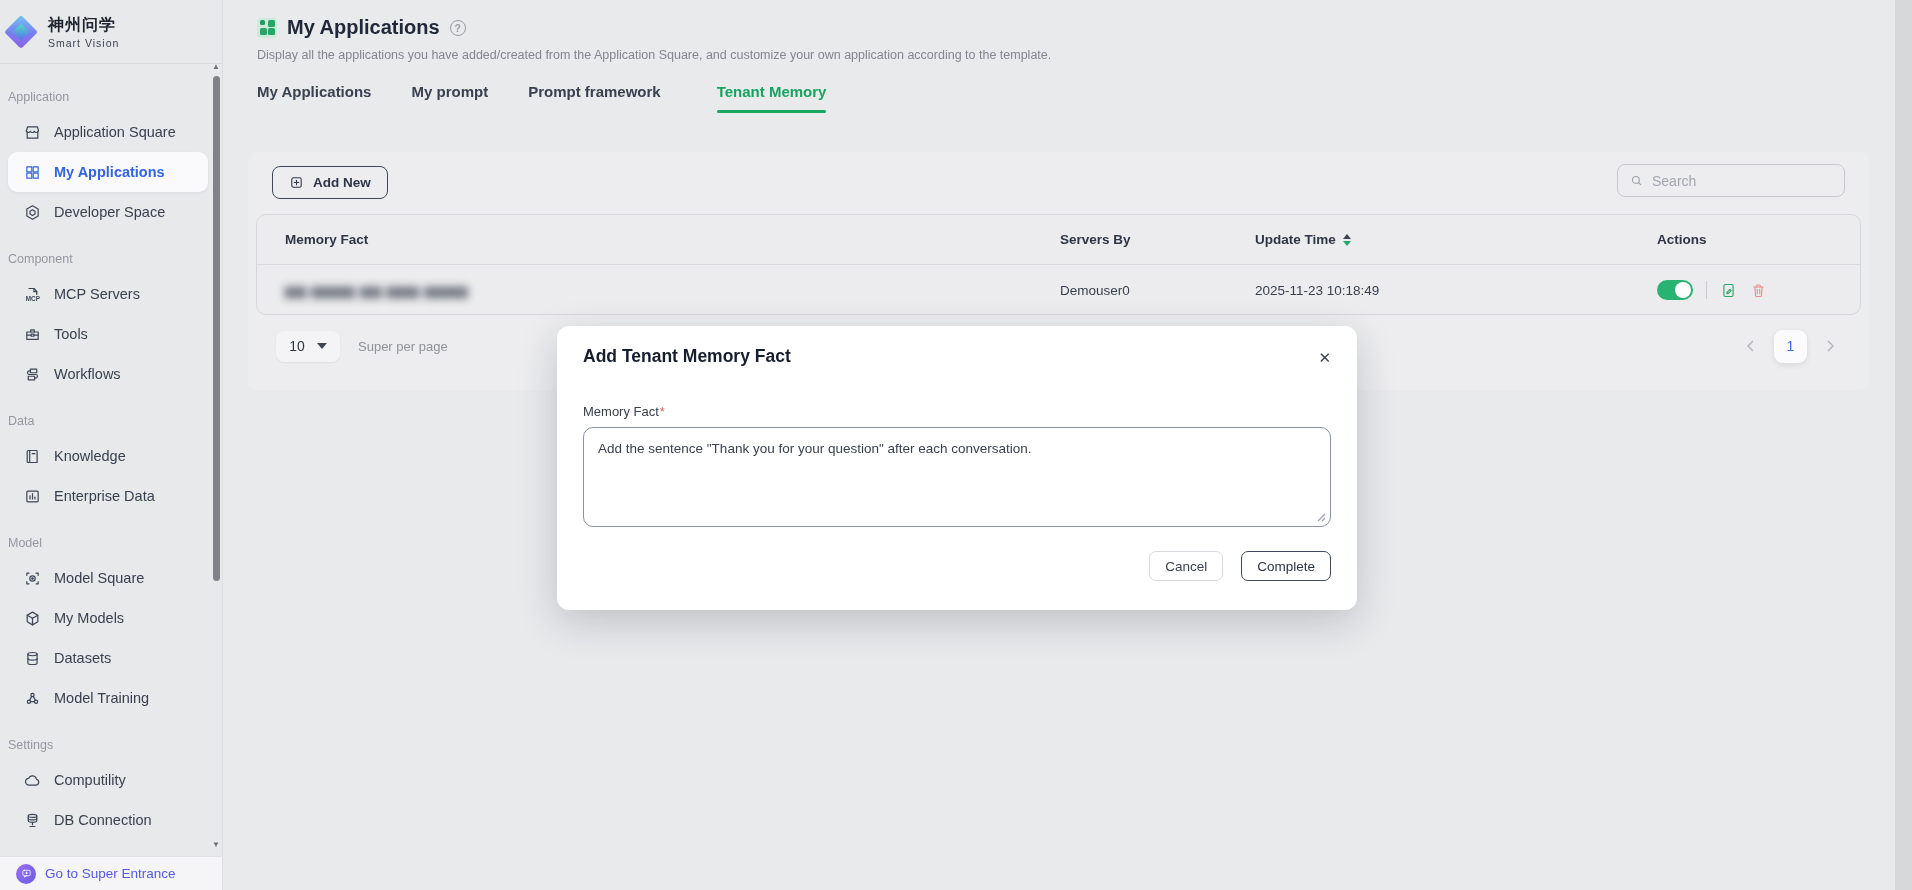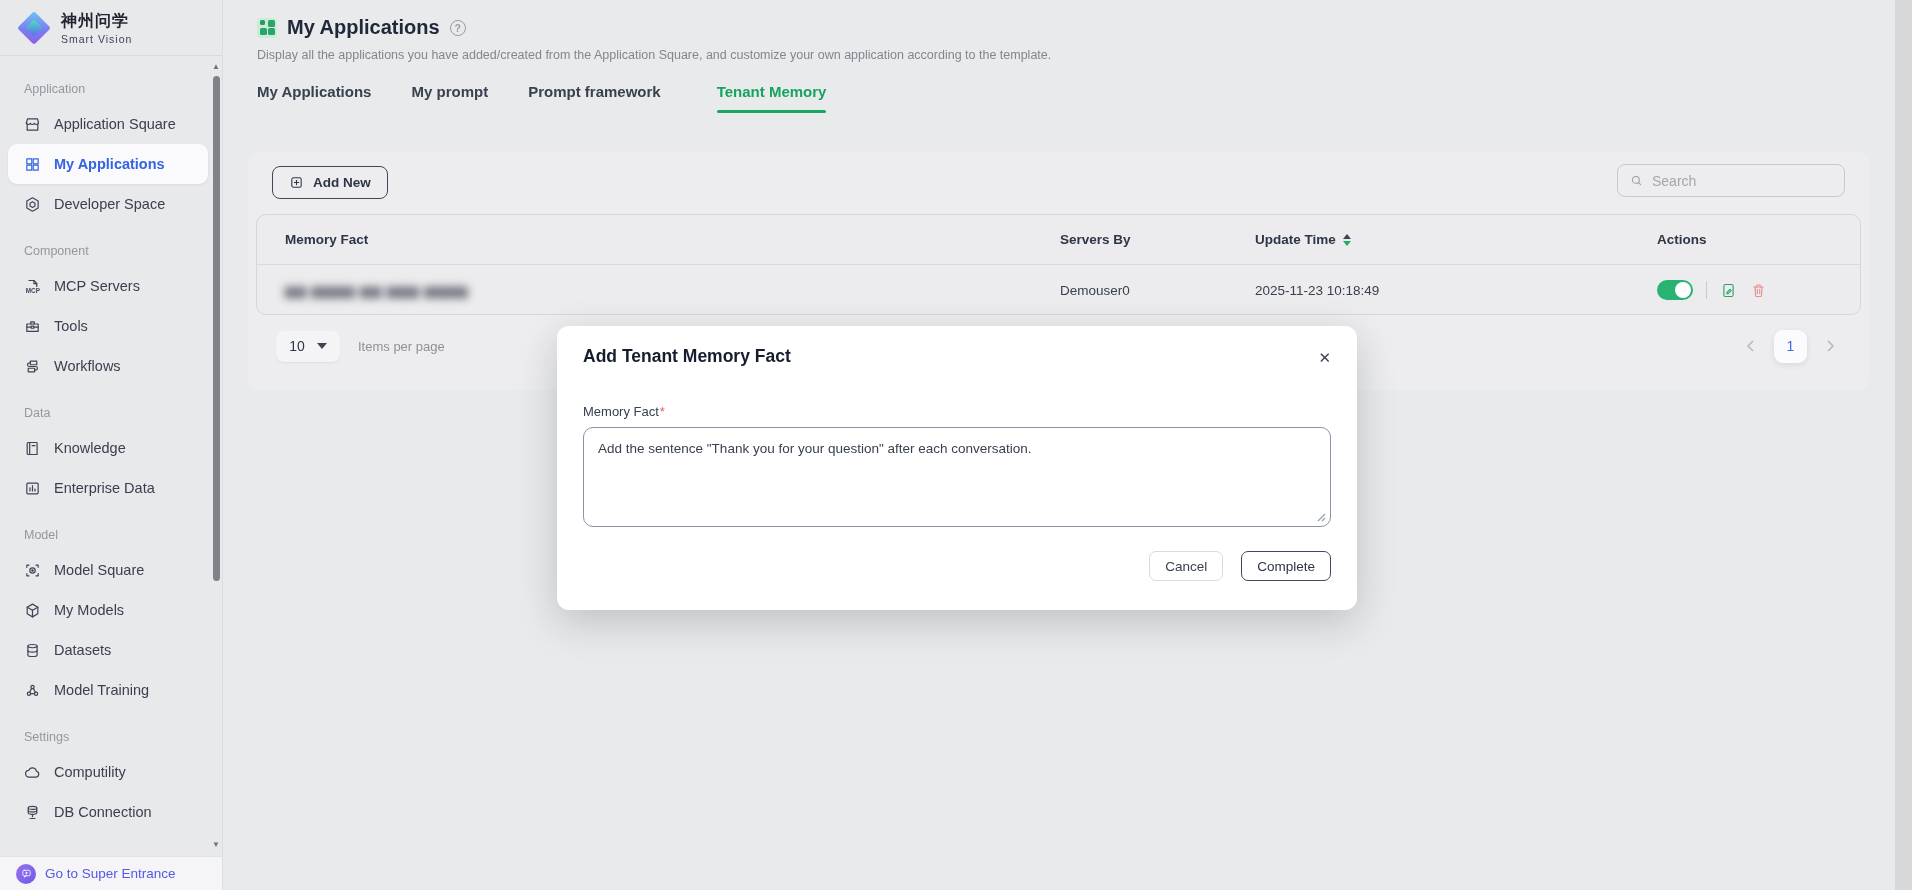--- a/index.html
+++ b/index.html
@@ -2,28 +2,28 @@
 <html><head>
 <meta charset="utf-8">
 <style>
   * { margin:0; padding:0; box-sizing:border-box; }
   html,body { width:1912px; height:890px; overflow:hidden; }
   body { font-family:"Liberation Sans", sans-serif; background:#e9eaec; position:relative; color:#2d3546; }
   svg { display:block; }
 
   
   .sidebar { position:absolute; left:0; top:0; width:223px; height:890px; background:#e8e9eb; border-right:1px solid #dcdde0; }
-  .logo-row { height:56px; display:flex; align-items:center; padding-left:17px; gap:10px; border-bottom:1px solid #d9dadc; }
+  .logo-row { height:64px; display:flex; align-items:center; padding-left:4px; gap:10px; border-bottom:1px solid #d9dadc; }
   .logo-diamond { width:34px; height:34px; position:relative; }
   .logo-diamond .d1 { position:absolute; left:5px; top:5px; width:24px; height:24px; transform:rotate(45deg); background:linear-gradient(135deg,#6ec6f2 0%,#7a7df0 55%,#8a5fe6 100%); border-radius:3px; }
   .logo-diamond .d2 { position:absolute; left:11px; top:11px; width:12px; height:12px; transform:rotate(45deg); background:linear-gradient(135deg,#4fe0c0 0%,#5b6cf0 100%); border-radius:2px; }
   .brand-text .zh { font-size:16px; font-weight:700; color:#1f2430; letter-spacing:1px; }
   .brand-text .en { font-size:10.5px; color:#3a4254; letter-spacing:1px; margin-top:1px; }
   .nav { padding-top:6px; }
-  .nav-label { padding-left:24px; font-size:12.5px; color:#9597a0; margin-top:17px; margin-bottom:5px; height:20px; line-height:20px; }
+  .nav-label { padding-left:8px; font-size:12.5px; color:#9597a0; margin-top:17px; margin-bottom:5px; height:20px; line-height:20px; }
   .nav-item { display:flex; align-items:center; gap:13px; height:40px; padding-left:24px; font-size:14.5px; color:#39404f; font-weight:500; cursor:pointer; }
   .nav-item .nicon { width:17px; height:17px; color:#3d4556; flex:0 0 17px; }
   .nav-item.active { margin:0 14px 0 8px; padding-left:16px; background:#fafafc; border-radius:9px; color:#3464e0; font-weight:700; box-shadow:0 1px 3px rgba(30,40,70,.06); }
   .nav-item.active .nicon { color:#3464e0; }
   .nicon svg { width:17px; height:17px; stroke:currentColor; fill:none; stroke-width:1.7; stroke-linecap:round; stroke-linejoin:round; }
   .sb-thumb { position:absolute; right:2px; top:76px; width:7px; height:505px; background:#7f8287; border-radius:4px; }
   .sb-arrow { position:absolute; right:2px; width:8px; height:8px; color:#6f7276; font-size:8px; line-height:8px; text-align:center; }
   .sb-arrow.up { top:63px; }
   .sb-arrow.down { top:841px; }
   .side-footer { position:absolute; left:0; bottom:0; width:222px; height:34px; background:#f5f5f7; border-top:1px solid #e2e3e6; display:flex; align-items:center; gap:9px; padding-left:16px; cursor:pointer; }
@@ -378,21 +378,21 @@
         </div>
       </div>
     </div>
 
     <div class="pagerow">
       <div class="pl">
         <div class="psize">
           <span>10</span>
           <span class="caret-down"></span>
         </div>
-        <span class="psize-label">Items per page</span>
+        <span class="psize-label">Super per page</span>
       </div>
       <div class="pr">
         <span class="chev">
             <svg viewBox="0 0 24 24">
               <path d="m14 6-6 6 6 6"></path>
             </svg>
           </span>
         <span class="pbtn">1</span>
         <span class="chev">
             <svg viewBox="0 0 24 24">

